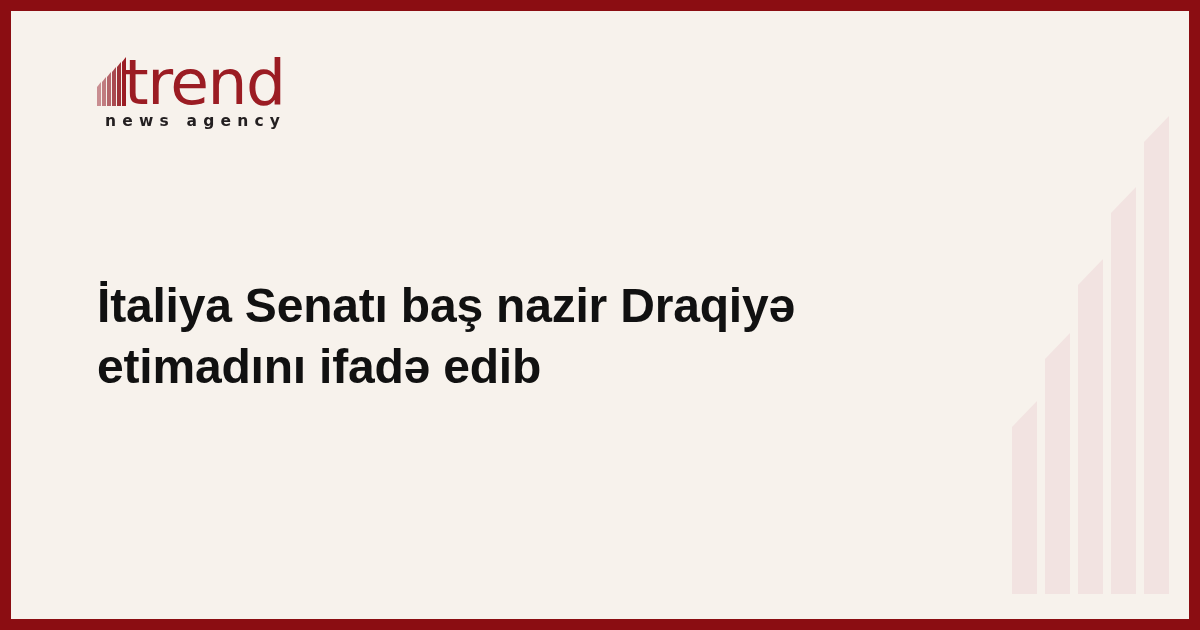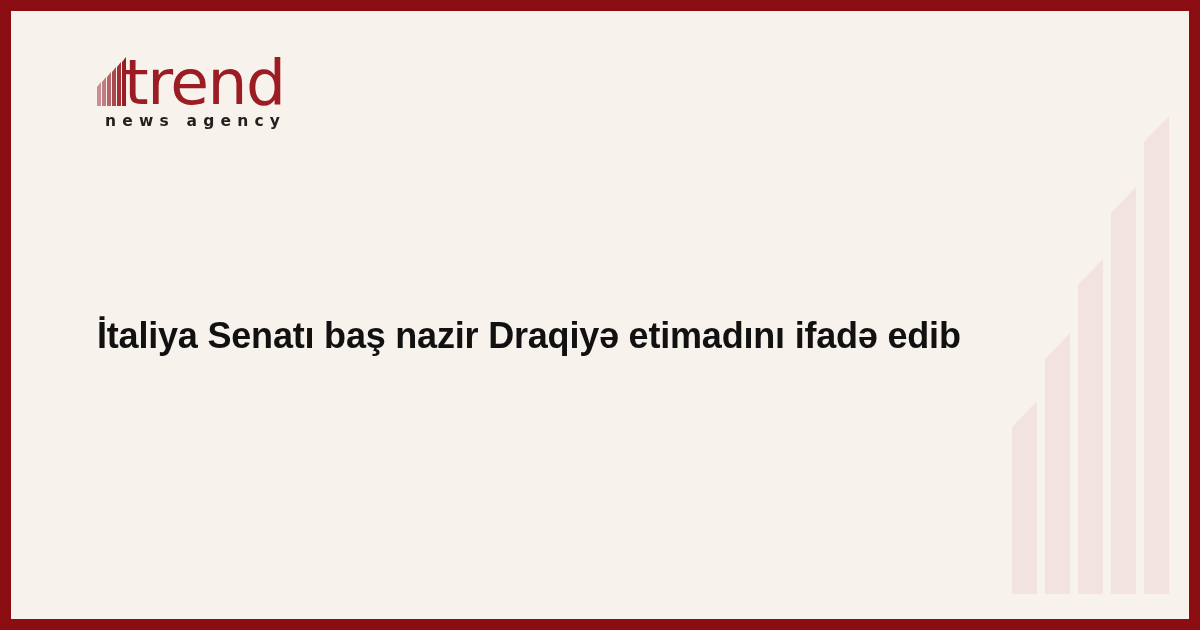--- a/index.html
+++ b/index.html
@@ -113,27 +113,26 @@
     position: absolute;
     left: 86px;
     right: 190px;
     top: 250px;
     height: 150px;
     display: flex;
     align-items: center;
   }
   .headline-text {
     font-family: "Liberation Sans", sans-serif;
-    font-size: 36px;
+    font-size: 48px;
     font-weight: bold;
     line-height: 1.28;
     color: #111111;
     letter-spacing: -0.2px;
     margin: 0;
-    text-align: center;
   }
 </style>
 </head>
 <body>
 
 <div class="card">
   <div class="field">
 
     <div class="watermark" id="watermark">
         <div class="wm-bar" style="left: 0px; height: 193px; background: rgb(242, 227, 225);">

